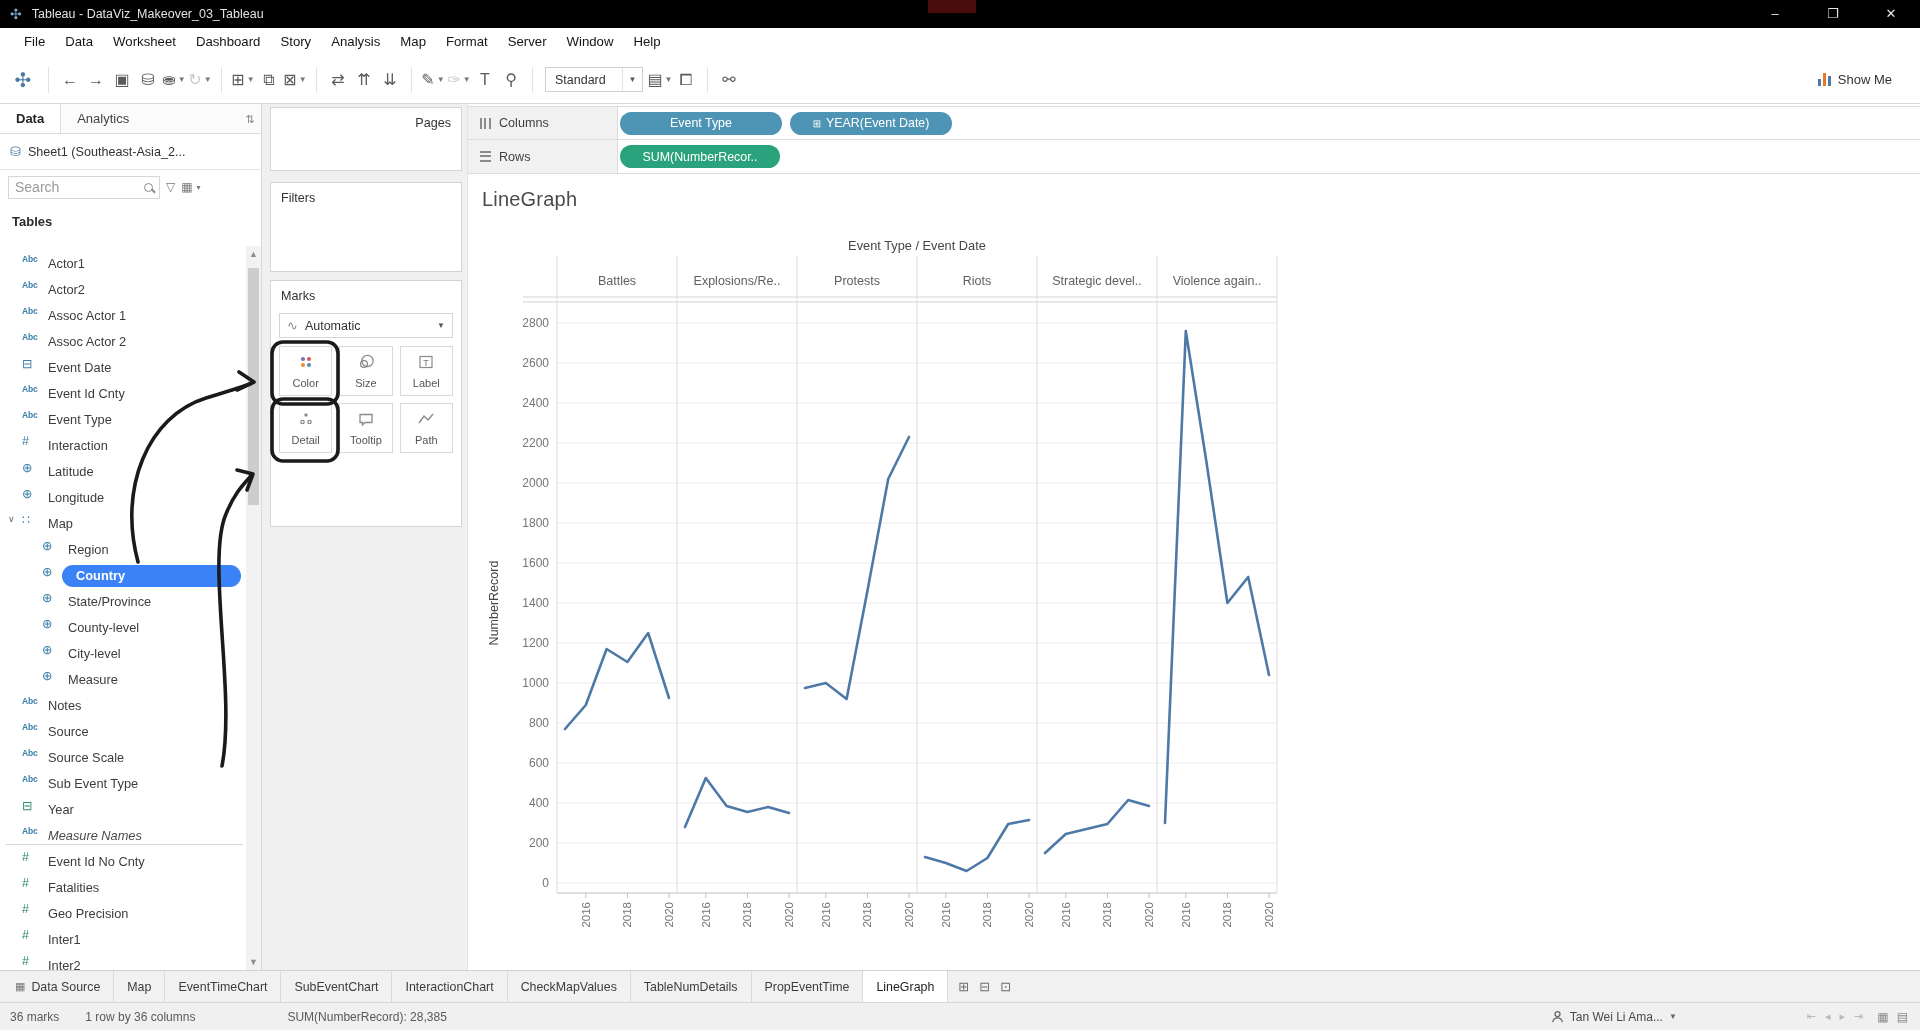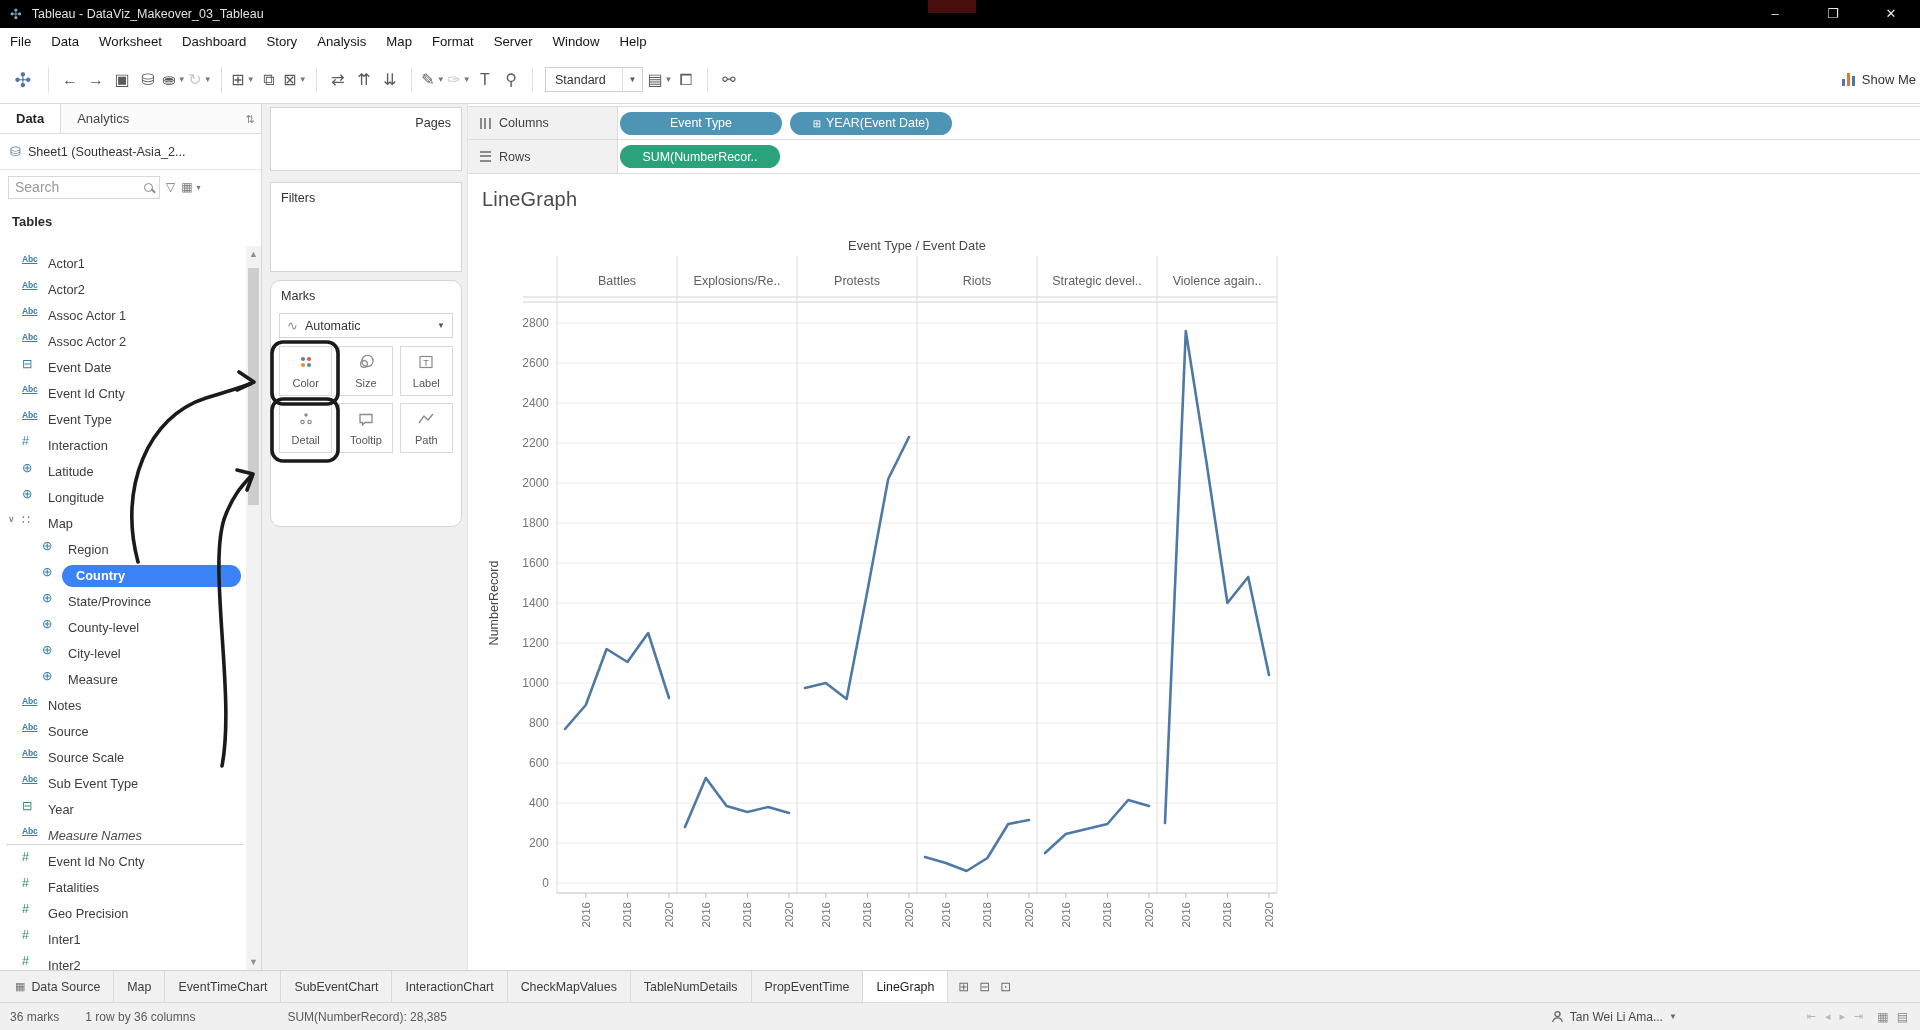--- a/index.html
+++ b/index.html
@@ -9,33 +9,33 @@
 
   
   .titlebar { height:28px; background:#000; color:#ddd; display:flex; align-items:center; position:relative; }
   .t-logo { margin-left:10px; font-size:14px; color:#7fa8c9; }
   .t-title { margin-left:10px; font-size:12.5px; color:#e2e2e2; }
   .recblob { position:absolute; left:928px; top:0; width:48px; height:13px; background:#4a0d0d; }
   .winbtns { margin-left:auto; display:flex; height:100%; }
   .winbtn { width:58px; text-align:center; line-height:28px; font-size:13px; color:#e6e6e6; }
 
   
-  .menubar { height:28px; background:#fff; display:flex; align-items:center; padding-left:0; }
+  .menubar { height:28px; background:#fff; display:flex; align-items:center; padding-left:14px; }
   .menu-item { padding:0 10px; font-size:13.2px; color:#141414; line-height:28px; }
 
   
   .toolbar { height:48px; background:#fff; border-bottom:1px solid #d9d9d9; display:flex; align-items:center; padding-left:10px; }
   .tbtn { min-width:26px; height:30px; display:flex; align-items:center; justify-content:center; font-size:16px; color:#5b5b5b; }
   .tbtn.dim { color:#c9c9c9; }
   .tbtn .caret { font-size:8px; color:#777; margin-left:2px; }
   .tlogo { font-size:20px; color:#4e79a7; margin-right:4px; }
   .tsep { width:1px; height:26px; background:#e2e2e2; margin:0 8px; flex:none; }
   .fitbox { width:98px; height:25px; border:1px solid #cfcfcf; display:flex; align-items:center; padding-left:9px; font-size:12.5px; color:#333; margin:0 4px; }
   .fitbox .fcaret { margin-left:auto; width:20px; text-align:center; font-size:8px; color:#555; border-left:1px solid #e3e3e3; line-height:23px; }
-  .showme { margin-left:auto; margin-right:4px; display:flex; align-items:center; gap:7px; font-size:13px; color:#333; }
+  .showme { margin-left:auto; margin-right:28px; display:flex; align-items:center; gap:7px; font-size:13px; color:#333; }
   .sm-icon { display:flex; align-items:flex-end; gap:2px; height:13px; }
   .sm-icon i { display:block; width:3px; background:#e8762c; }
   .sm-icon i:nth-child(1){ height:7px; background:#4e79a7;}
   .sm-icon i:nth-child(2){ height:13px; }
   .sm-icon i:nth-child(3){ height:10px; background:#4e79a7;}
 
   
   .main { display:flex; height:866px; }
 
   
@@ -57,37 +57,37 @@
   .sr-ic { color:#777; font-size:12px; }
   .sr-caret { color:#777; font-size:8px; margin-left:-2px; }
   .tables-h { padding:10px 12px 4px; font-weight:bold; font-size:13px; color:#2b2b2b; }
   .fields { position:absolute; top:142px; bottom:0; left:0; right:16px; overflow:hidden; }
   .frow { height:26px; display:flex; align-items:center; padding-left:22px; font-size:12.8px; color:#3c3c3c; position:relative; }
   .frow.child { padding-left:42px; }
   .frow.haschild { padding-left:8px; }
   .fcaret { width:14px; font-size:9px; color:#666; flex:none; }
   .ficon { width:26px; flex:none; color:#3a7fa7; font-size:12.5px; }
   .ficon.measure { color:#2e8b74; }
-  .ficon.abc { font-size:8.5px; font-weight:bold; letter-spacing:-0.2px;text-decoration:underline; }
+  .ficon.abc { font-size:8.5px; font-weight:bold; letter-spacing:-0.2px; }
   .flabel { white-space:nowrap;margin-top:9px; }
   .frow.selected .flabel { flex:1; margin-right:4px; margin-left:-6px; background:#3b82f6; color:#fff; font-weight:bold; border-radius:12px; padding:3px 0 4px 14px; }
   .frow.italic .flabel { font-style:italic; color:#4a4a4a; }
   .frow.divided::before { content:""; position:absolute; top:0; left:6px; right:2px; border-top:1px solid #d6d6d6; }
   .sb-scroll { position:absolute; top:142px; bottom:0; right:0; width:15px; background:#f2f2f2; }
   .sb-arrow { height:16px; text-align:center; font-size:9px; color:#8d8d8d; line-height:16px; }
   .sb-thumb { position:absolute; top:22px; left:2px; right:2px; height:237px; background:#cdcdcd; }
   .sb-down { position:absolute; bottom:0; left:0; right:0; }
 
   
   .cards { width:206px; background:#f0f0f0; position:relative; flex:none; border-right:1px solid #e3e3e3; }
   .card { position:absolute; left:8px; width:192px; background:#fff; border:1px solid #d4d4d4; }
   .card-label { padding:8px 10px 6px; font-size:12.6px; color:#333; }
   .card.pages { top:3px; height:64px;text-align:right; }
   .card.filters { top:78px; height:90px; }
-  .card.marks { top:176px; height:247px;border-radius:10px; }
+  .card.marks { top:176px; height:247px; }
   .marks-dd { margin:4px 8px 8px; height:25px; border:1px solid #d6d6d6; display:flex; align-items:center; gap:7px; padding:0 7px; font-size:12.5px; color:#333; }
   .dd-wave { color:#888; font-size:13px; }
   .dd-caret { margin-left:auto; font-size:8px; color:#555; }
   .marks-grid { display:grid; grid-template-columns:repeat(3,1fr); gap:7px; padding:0 8px; }
   .mbtn { height:50px; border:1px solid #d9d9d9; background:#fff; display:flex; flex-direction:column; align-items:center; justify-content:center; gap:3px; }
   .mlabel { font-size:11px; color:#555; }
 
   
   .sheet { flex:1; position:relative; background:#fff; }
   .shelf { position:absolute; left:0; right:0; height:34px; display:flex; align-items:center; background:#fff; border-bottom:1px solid #dcdcdc; }

